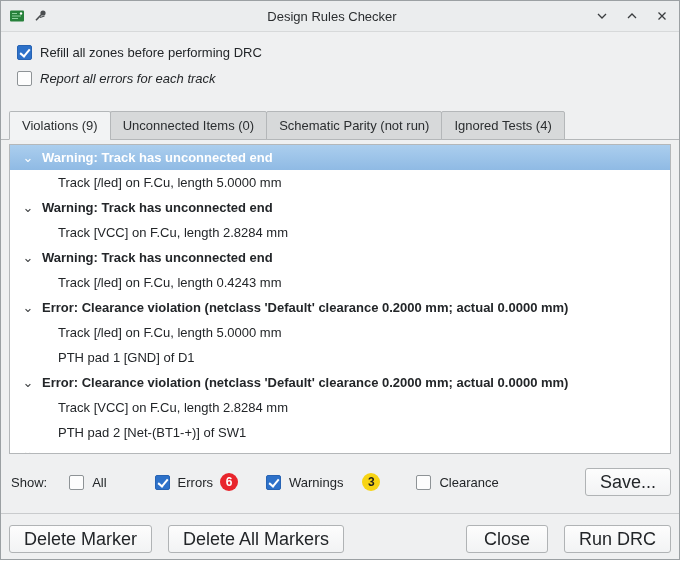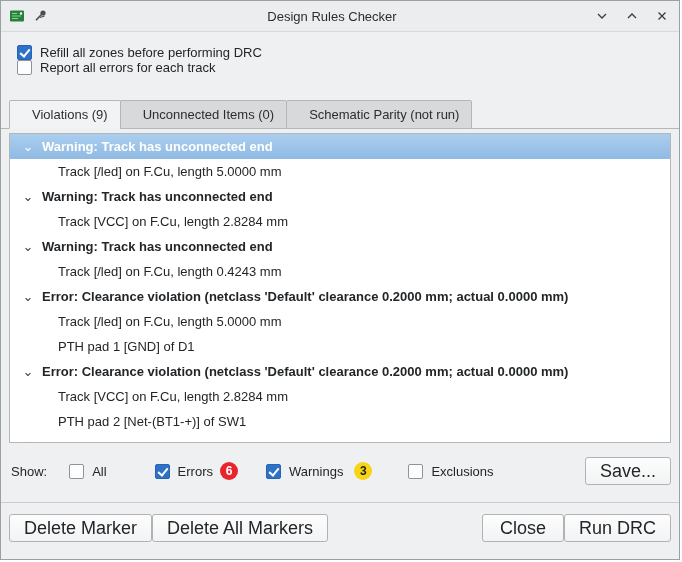--- a/index.html
+++ b/index.html
@@ -35,29 +35,29 @@
   .cb.checked .cb-box{background:#2d71c9;border-color:#2763b3;}
   .cb.checked .cb-box::after{
     content:"";position:absolute;left:4px;top:1px;width:4px;height:8px;
     border:solid #fff;border-width:0 2px 2px 0;transform:rotate(40deg);
   }
 
   
   .options{padding:13px 16px 0 16px;flex:none;}
   .opt-row1{display:flex;align-items:center;}
   .opt-row1 .first{width:298px;}
-  .opt-row2{}
+  .opt-row2{margin-top:11px;font-style:italic;}
 
   
   .tabbar{
     margin-top:22px;padding:0 8px;border-bottom:1px solid #b4b7b9;
     display:flex;align-items:flex-end;flex:none;
   }
   .tab{
-    padding:6px 12px 6px 22px;background:#d7d9da;border:1px solid #b4b7b9;
+    padding:6px 12px 6px 12px;background:#d7d9da;border:1px solid #b4b7b9;
     border-bottom:1px solid #b4b7b9;border-radius:2px 2px 0 0;margin-bottom:-1px;
     margin-left:-1px;white-space:nowrap;cursor:pointer;color:#2b2e30;
   }
   .tab:first-child{margin-left:0;}
   .tab.active{background:#f2f3f4;border-bottom:1px solid #f2f3f4;font-weight:normal;}
 
   
   .list{
     margin:4px 8px 0 8px;height:310px;box-sizing:border-box;flex:none;
     background:#ffffff;border:1px solid #b4b7b9;overflow:hidden;
@@ -72,40 +72,40 @@
   .row.selected{background:linear-gradient(#abceee,#8fbae4);color:#ffffff;}
   .row.selected .chev{color:#ffffff;}
   .row.partial{height:10px;align-items:flex-start;}
   .row.partial .chev{line-height:13px;}
 
   
   .showbar{display:flex;align-items:center;padding:14px 8px 0 10px;flex:none;height:28px;}
   .show-label{margin-right:22px;}
   .f-all{margin-right:48px;}
   .f-errors{margin-right:0;}
-  .f-warnings{margin-right:4px;}
+  .f-warnings{margin-right:12px;}
   .badge{
     width:18px;height:18px;border-radius:50%;display:inline-flex;align-items:center;
     justify-content:center;font-size:12px;font-weight:bold;margin:0 28px 0 7px;flex:none;
   }
   .badge-error{background:#e8252c;color:#ffffff;}
   .badge-warn{background:#f7d414;color:#1d1d1c;margin-right:36px;}
   .showbar .spacer{flex:1;}
 
   
   .btn{
     display:inline-flex;align-items:center;justify-content:center;height:28px;
     padding:0 14px;box-sizing:border-box;background:linear-gradient(#fdfdfd,#f2f3f4);
     border:1px solid #b0b3b5;border-radius:3px;color:#232629;font-size:18px;
     cursor:pointer;white-space:nowrap;
   }
   .btn-save{min-width:80px;}
 
   .sep{border-top:1px solid #c9cbcd;margin-top:17px;flex:none;}
-  .actionbar{display:flex;align-items:center;gap:0;padding:11px 8px 0 8px;flex:none;}
+  .actionbar{display:flex;align-items:center;gap:16px;padding:11px 8px 0 8px;flex:none;}
   .actionbar .spacer{flex:1;}
   .btn-close{min-width:82px;}
   .btn-run{min-width:92px;}
 </style>
 </head>
 <body>
 
 <div class="window">
 
   <div class="titlebar">
@@ -153,20 +153,21 @@
         <span class="cb-box"></span>
         <span>Report all errors for each track</span>
       </label>
     </div>
   </div>
 
   <div class="tabbar">
     <div class="tab active">Violations (9)</div>
     <div class="tab">Unconnected Items (0)</div>
     <div class="tab">Schematic Parity (not run)</div>
+    <div class="tab">Ignored Tests (4)</div>
   </div>
 
   <div class="list">
     <div class="row group selected">
       <span class="chev">⌄</span>
       <span class="label">Warning: Track has unconnected end</span>
     </div>
     <div class="row child">
       <span class="label">Track [/led] on F.Cu, length 5.0000 mm</span>
     </div>
@@ -220,21 +221,21 @@
       <span>Errors</span>
     </label>
     <span class="badge badge-error">6</span>
     <label class="cb f-warnings checked">
       <span class="cb-box"></span>
       <span>Warnings</span>
     </label>
     <span class="badge badge-warn">3</span>
     <label class="cb f-exclusions">
       <span class="cb-box"></span>
-      <span>Exclusions</span>
+      <span>Clearance</span>
     </label>
     <span class="spacer"></span>
     <button class="btn btn-save">Save...</button>
   </div>
 
   <div class="sep"></div>
 
   <div class="actionbar">
     <button class="btn">Delete Marker</button>
     <button class="btn">Delete All Markers</button>

